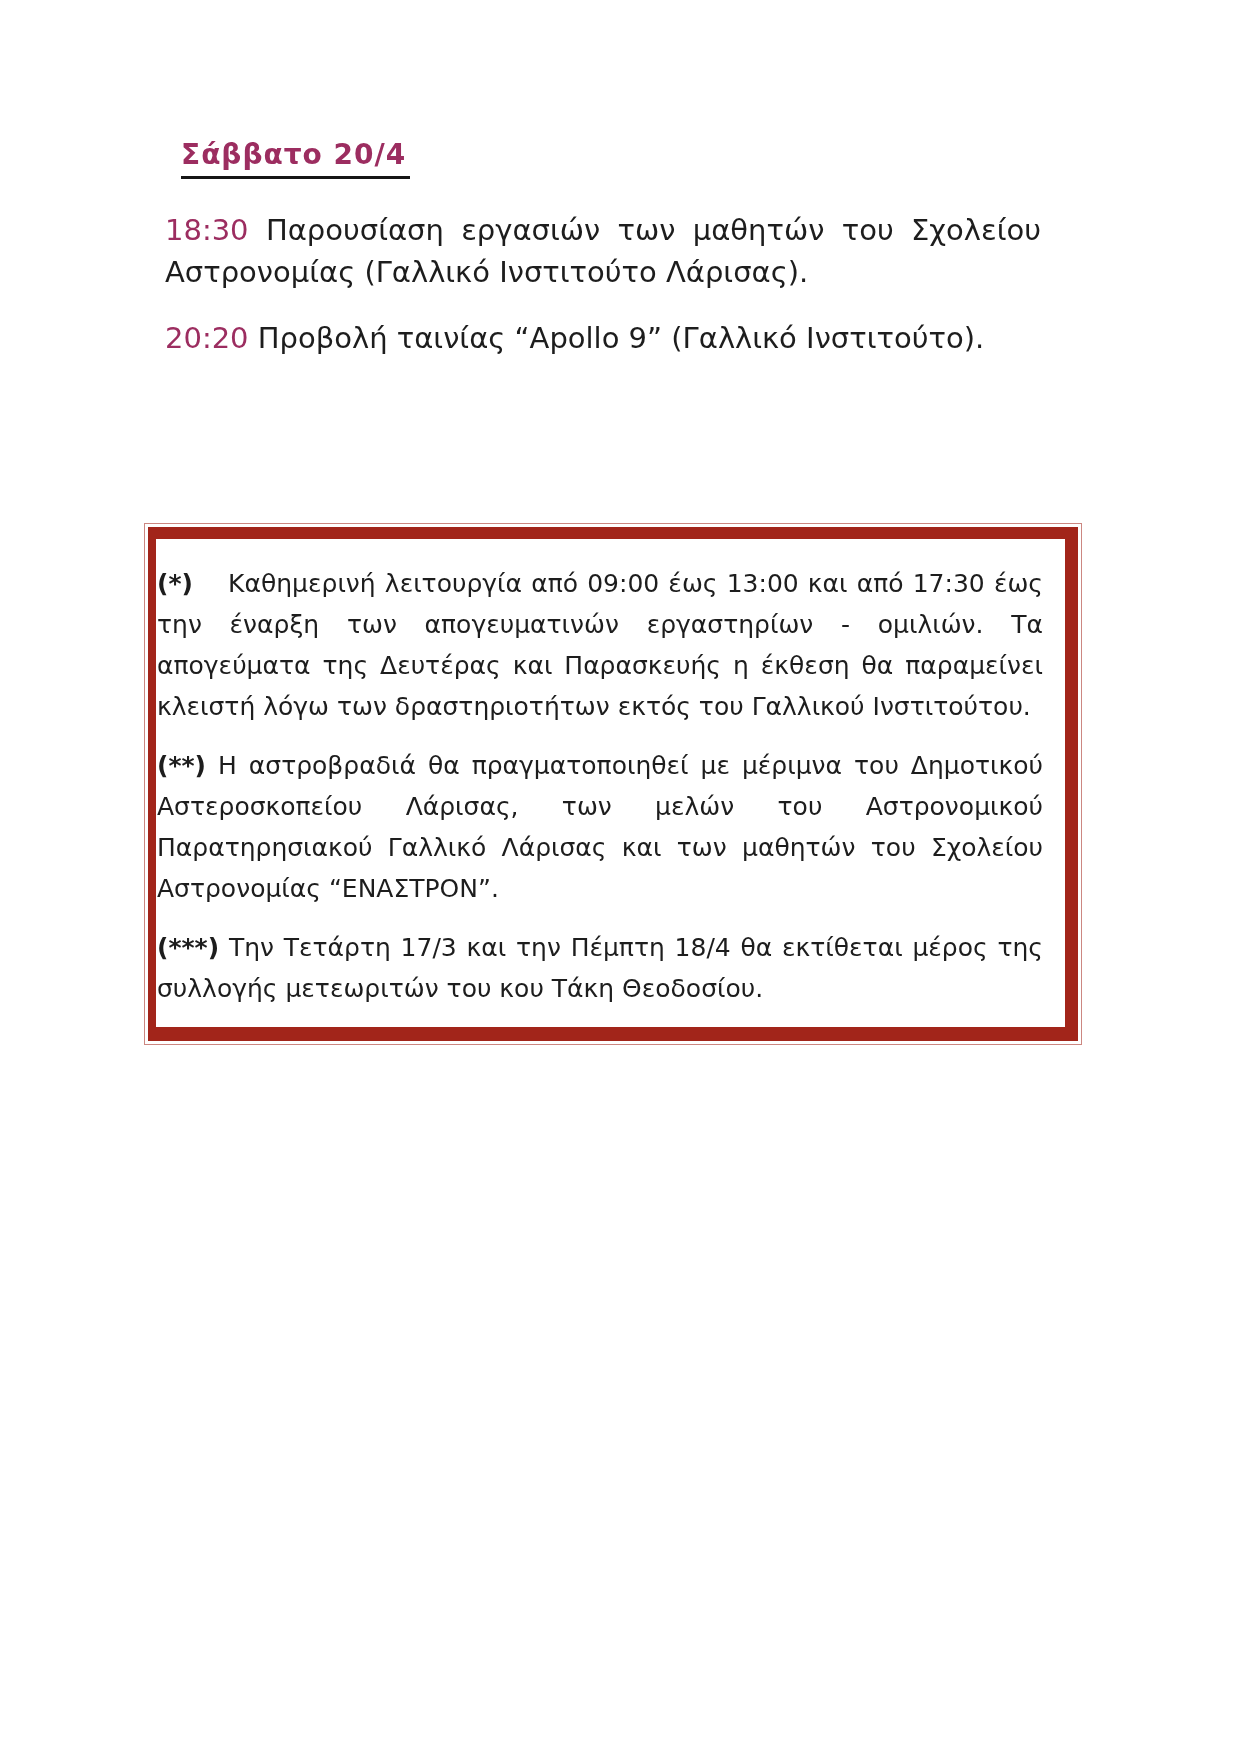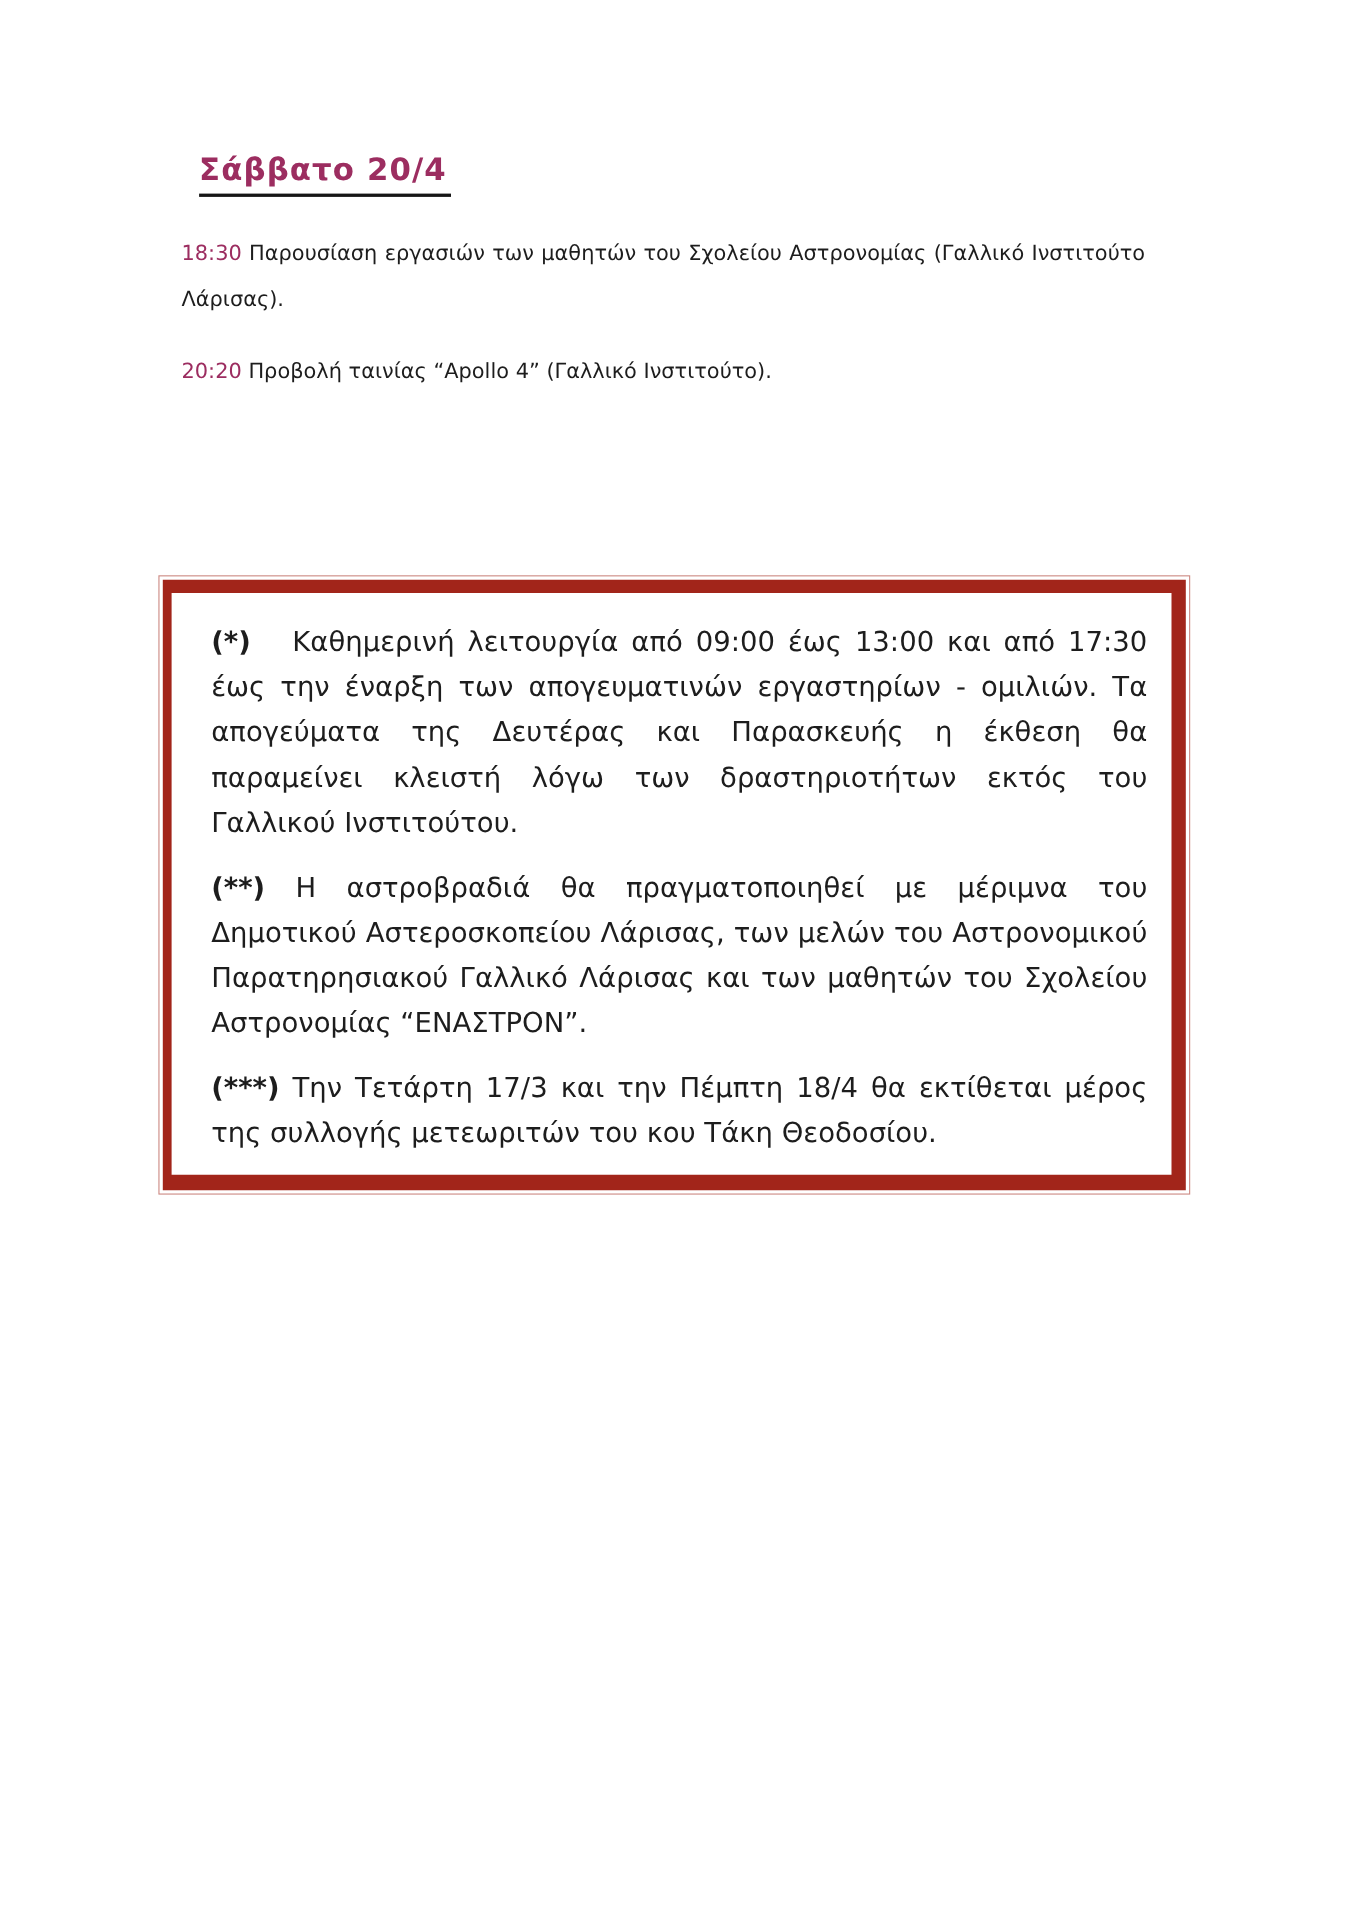--- a/index.html
+++ b/index.html
@@ -28,37 +28,37 @@
     margin:0 0 30px 16px;
     padding:0 4px 5px 0;
     font-size:28px;
     font-weight:bold;
     letter-spacing:1px;
     color:var(--accent);
     border-bottom:3px solid #161616;
   }
   .event{
     margin:0 0 24px 0;
-    font-size:19px;
+    font-size:29px;
     line-height:42px;
     text-align:justify;
   }
   .event-time{
     color:var(--accent);
   }
   .notes-box{
     box-sizing:border-box;
     width:930px;
     margin:168px 0 0 -17px;
     border-style:solid;
     border-color:var(--box-red);
     border-width:12px 13px 14px 8px;
     outline:1px solid rgba(162,37,26,0.55);
     outline-offset:3px;
-    padding:24px 22px 18px 36px;
+    padding:24px 22px 18px 1px;
     background:#ffffff;
   }
   .note{
     margin:0 0 18px 0;
     font-size:25px;
     line-height:41px;
     text-align:justify;
   }
   .note:last-child{margin-bottom:0;}
   .note-marker{
@@ -76,21 +76,21 @@
 
     <h1 class="heading">Σάββατο 20/4</h1>
 
     <p class="event">
       <span class="event-time">18:30</span>
       <span>Παρουσίαση εργασιών των μαθητών του Σχολείου Αστρονομίας (Γαλλικό Ινστιτούτο Λάρισας).</span>
     </p>
 
     <p class="event">
       <span class="event-time">20:20</span>
-      <span>Προβολή ταινίας “Apollo 4” (Γαλλικό Ινστιτούτο).</span>
+      <span>Προβολή ταινίας “Apollo 9” (Γαλλικό Ινστιτούτο).</span>
     </p>
 
     <div class="notes-box">
 
       <p class="note">
         <span class="note-marker wide">(*)</span>
         <span>Καθημερινή λειτουργία από 09:00 έως 13:00 και από 17:30 έως την έναρξη των απογευματινών εργαστηρίων - ομιλιών. Τα απογεύματα της Δευτέρας και Παρασκευής η έκθεση θα παραμείνει κλειστή λόγω των δραστηριοτήτων εκτός του Γαλλικού Ινστιτούτου.</span>
       </p>
 
       <p class="note">

